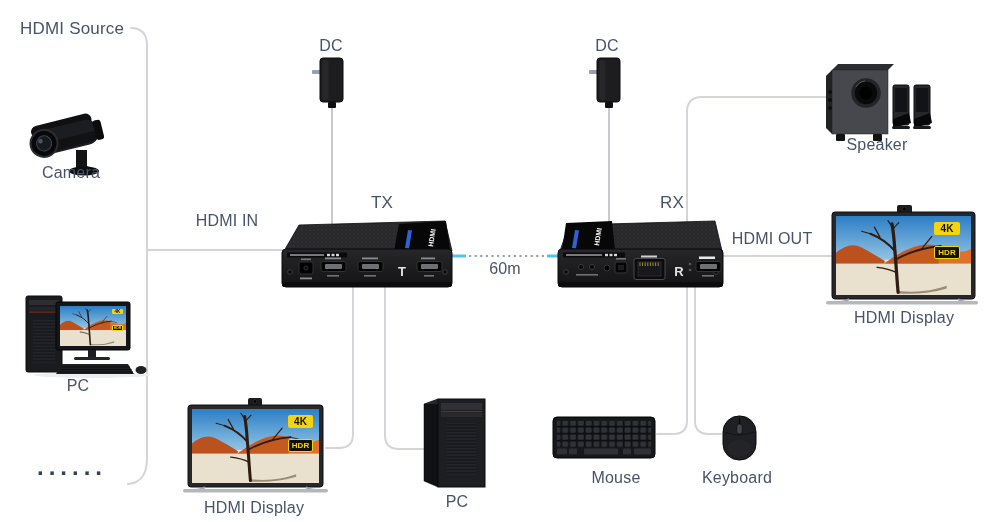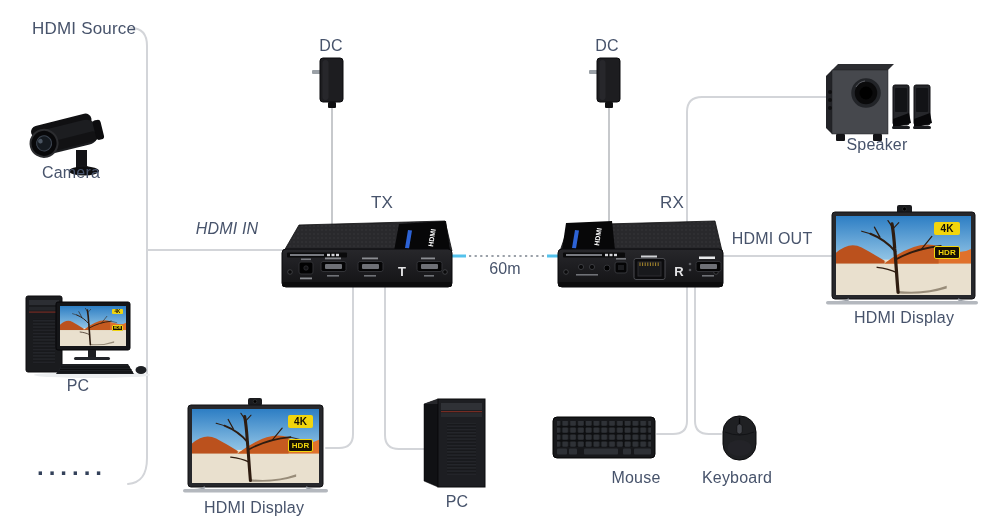--- a/index.html
+++ b/index.html
@@ -264,36 +264,36 @@
 
   <g>
     <rect x="723" y="416" width="33" height="44" rx="16" fill="#1f2023" stroke="#0a0a0c"></rect>
     <ellipse cx="739.5" cy="448" rx="12" ry="8" fill="#26272b" opacity=".6"></ellipse>
     <path d="M739.5,418 V434" stroke="#070709" stroke-width="1.2"></path>
     <path d="M725,432 Q739.5,438 754,432" stroke="#121316" stroke-width="1" fill="none"></path>
     <rect x="736.8" y="424" width="5.4" height="10" rx="2.7" fill="#44464c" stroke="#0a0a0c" stroke-width=".6"></rect>
   </g>
 </svg>
 
-<div class="lbl lbl-big" style="left:32px;top:19px;">HDMI Source</div>
+<div class="lbl lbl-big" style="left:20px;top:19px;">HDMI Source</div>
 <div class="lbl lbl-c" style="left:71px;top:164px;">Camera</div>
 <div class="lbl lbl-c" style="left:78px;top:377px;">PC</div>
 <div class="dots lbl-c" style="left:72px;top:453px;">......</div>
-<div class="lbl lbl-c" style="left:227px;top:220px;font-style:italic;">HDMI IN</div>
+<div class="lbl lbl-c" style="left:227px;top:212px;">HDMI IN</div>
 <div class="lbl lbl-c" style="left:331px;top:37px;">DC</div>
 <div class="lbl lbl-c lbl-big" style="left:382px;top:193px;">TX</div>
 <div class="lbl lbl-c" style="left:505px;top:260px;">60m</div>
 <div class="lbl lbl-c" style="left:607px;top:37px;">DC</div>
 <div class="lbl lbl-c lbl-big" style="left:644px;top:193px;margin-left:28px;">RX</div>
 <div class="lbl lbl-c" style="left:772px;top:230px;">HDMI OUT</div>
 <div class="lbl lbl-c" style="left:877px;top:136px;">Speaker</div>
 <div class="lbl lbl-c" style="left:904px;top:309px;">HDMI Display</div>
 <div class="lbl lbl-c" style="left:254px;top:499px;">HDMI Display</div>
 <div class="lbl lbl-c" style="left:457px;top:493px;">PC</div>
-<div class="lbl lbl-c" style="left:636px;top:469px;">Mouse</div>
+<div class="lbl lbl-c" style="left:616px;top:469px;">Mouse</div>
 <div class="lbl lbl-c" style="left:737px;top:469px;">Keyboard</div>
 
 <div class="badge" style="left:934px;top:222px;width:26px;">
   <div class="b4k">4K</div>
   <div class="bhdr">HDR</div>
 </div>
 <div class="badge" style="left:288px;top:415px;width:25px;">
   <div class="b4k">4K</div>
   <div class="bhdr">HDR</div>
 </div>

